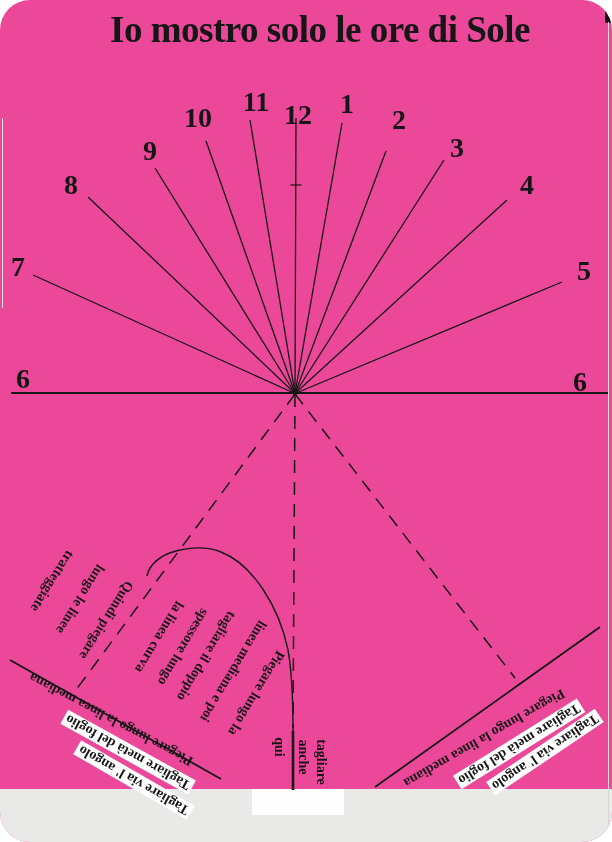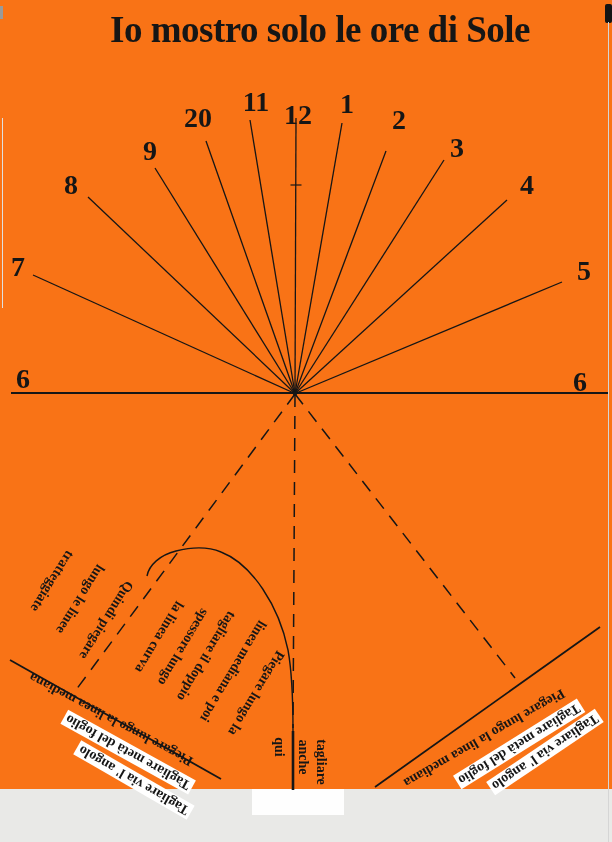--- a/index.html
+++ b/index.html
@@ -1,17 +1,17 @@
 <!DOCTYPE html>
 <html><head>
 <meta charset="utf-8">
 <style>
   html,body{margin:0;padding:0;background:#ffffff;}
-  .page{position:relative;width:612px;height:842px;background:#f97316;overflow:hidden;
-        font-family:"Liberation Serif","DejaVu Serif",serif;color:#161616;}
+  .page{position:relative;width:612px;height:842px;background:#ec4899;overflow:hidden;
+        font-family:"Liberation Serif","DejaVu Serif",serif;color:#161616;border-radius:30px;}
   .title{position:absolute;left:320px;top:8px;transform:translateX(-50%);
          font-size:37px;font-weight:bold;white-space:nowrap;letter-spacing:-0.5px;}
   #diagram-svg{position:absolute;left:0;top:0;z-index:3;}
   .hour{position:absolute;transform:translate(-50%,-50%);font-size:28px;font-weight:bold;
         line-height:1;white-space:nowrap;z-index:4;}
   .instr{position:absolute;font-size:14px;font-weight:bold;white-space:nowrap;
          line-height:1;z-index:5;}
   .instr.bubble{background:#ffffff;padding:1px 3px;}
   .grey-band{position:absolute;left:0;top:789px;width:612px;height:53px;background:#e9e9e7;z-index:1;}
   .white-wedge{position:absolute;left:252px;top:789px;width:92px;height:26px;background:#fefefe;z-index:2;}
@@ -51,21 +51,21 @@
       <line x1="375" y1="787" x2="600" y2="627" stroke="#161616" stroke-width="1.8"></line>
       <path d="M 147,576 C 149,565 160,555 176,551 C 192,547 209,547 221,552 C 252,564 279,606 288,650 C 292,672 293,700 293,731" fill="none" stroke="#161616" stroke-width="1.4"></path>
       <line x1="293" y1="731" x2="293" y2="790" stroke="#161616" stroke-width="2.6"></line>
       <circle cx="295" cy="393.5" r="2.2" fill="#161616"></circle>
     </svg>
 
   <div id="hour-labels">
       <div class="hour" style="left: 298px; top: 94px; margin-top: 21px;">12</div>
       <div class="hour" style="left: 256px; top: 102px;">11</div>
       <div class="hour" style="left: 347px; top: 104px;">1</div>
-      <div class="hour" style="left: 198px; top: 118px;">20</div>
+      <div class="hour" style="left: 198px; top: 118px;">10</div>
       <div class="hour" style="left: 399px; top: 120px;">2</div>
       <div class="hour" style="left: 150px; top: 151px;">9</div>
       <div class="hour" style="left: 457px; top: 148px;">3</div>
       <div class="hour" style="left: 71px; top: 185px;">8</div>
       <div class="hour" style="left: 527px; top: 185px;">4</div>
       <div class="hour" style="left: 18px; top: 267px;">7</div>
       <div class="hour" style="left: 584px; top: 271px;">5</div>
       <div class="hour" style="left: 23px; top: 379px;">6</div>
       <div class="hour" style="left: 580px; top: 382px;">6</div>
     </div>

